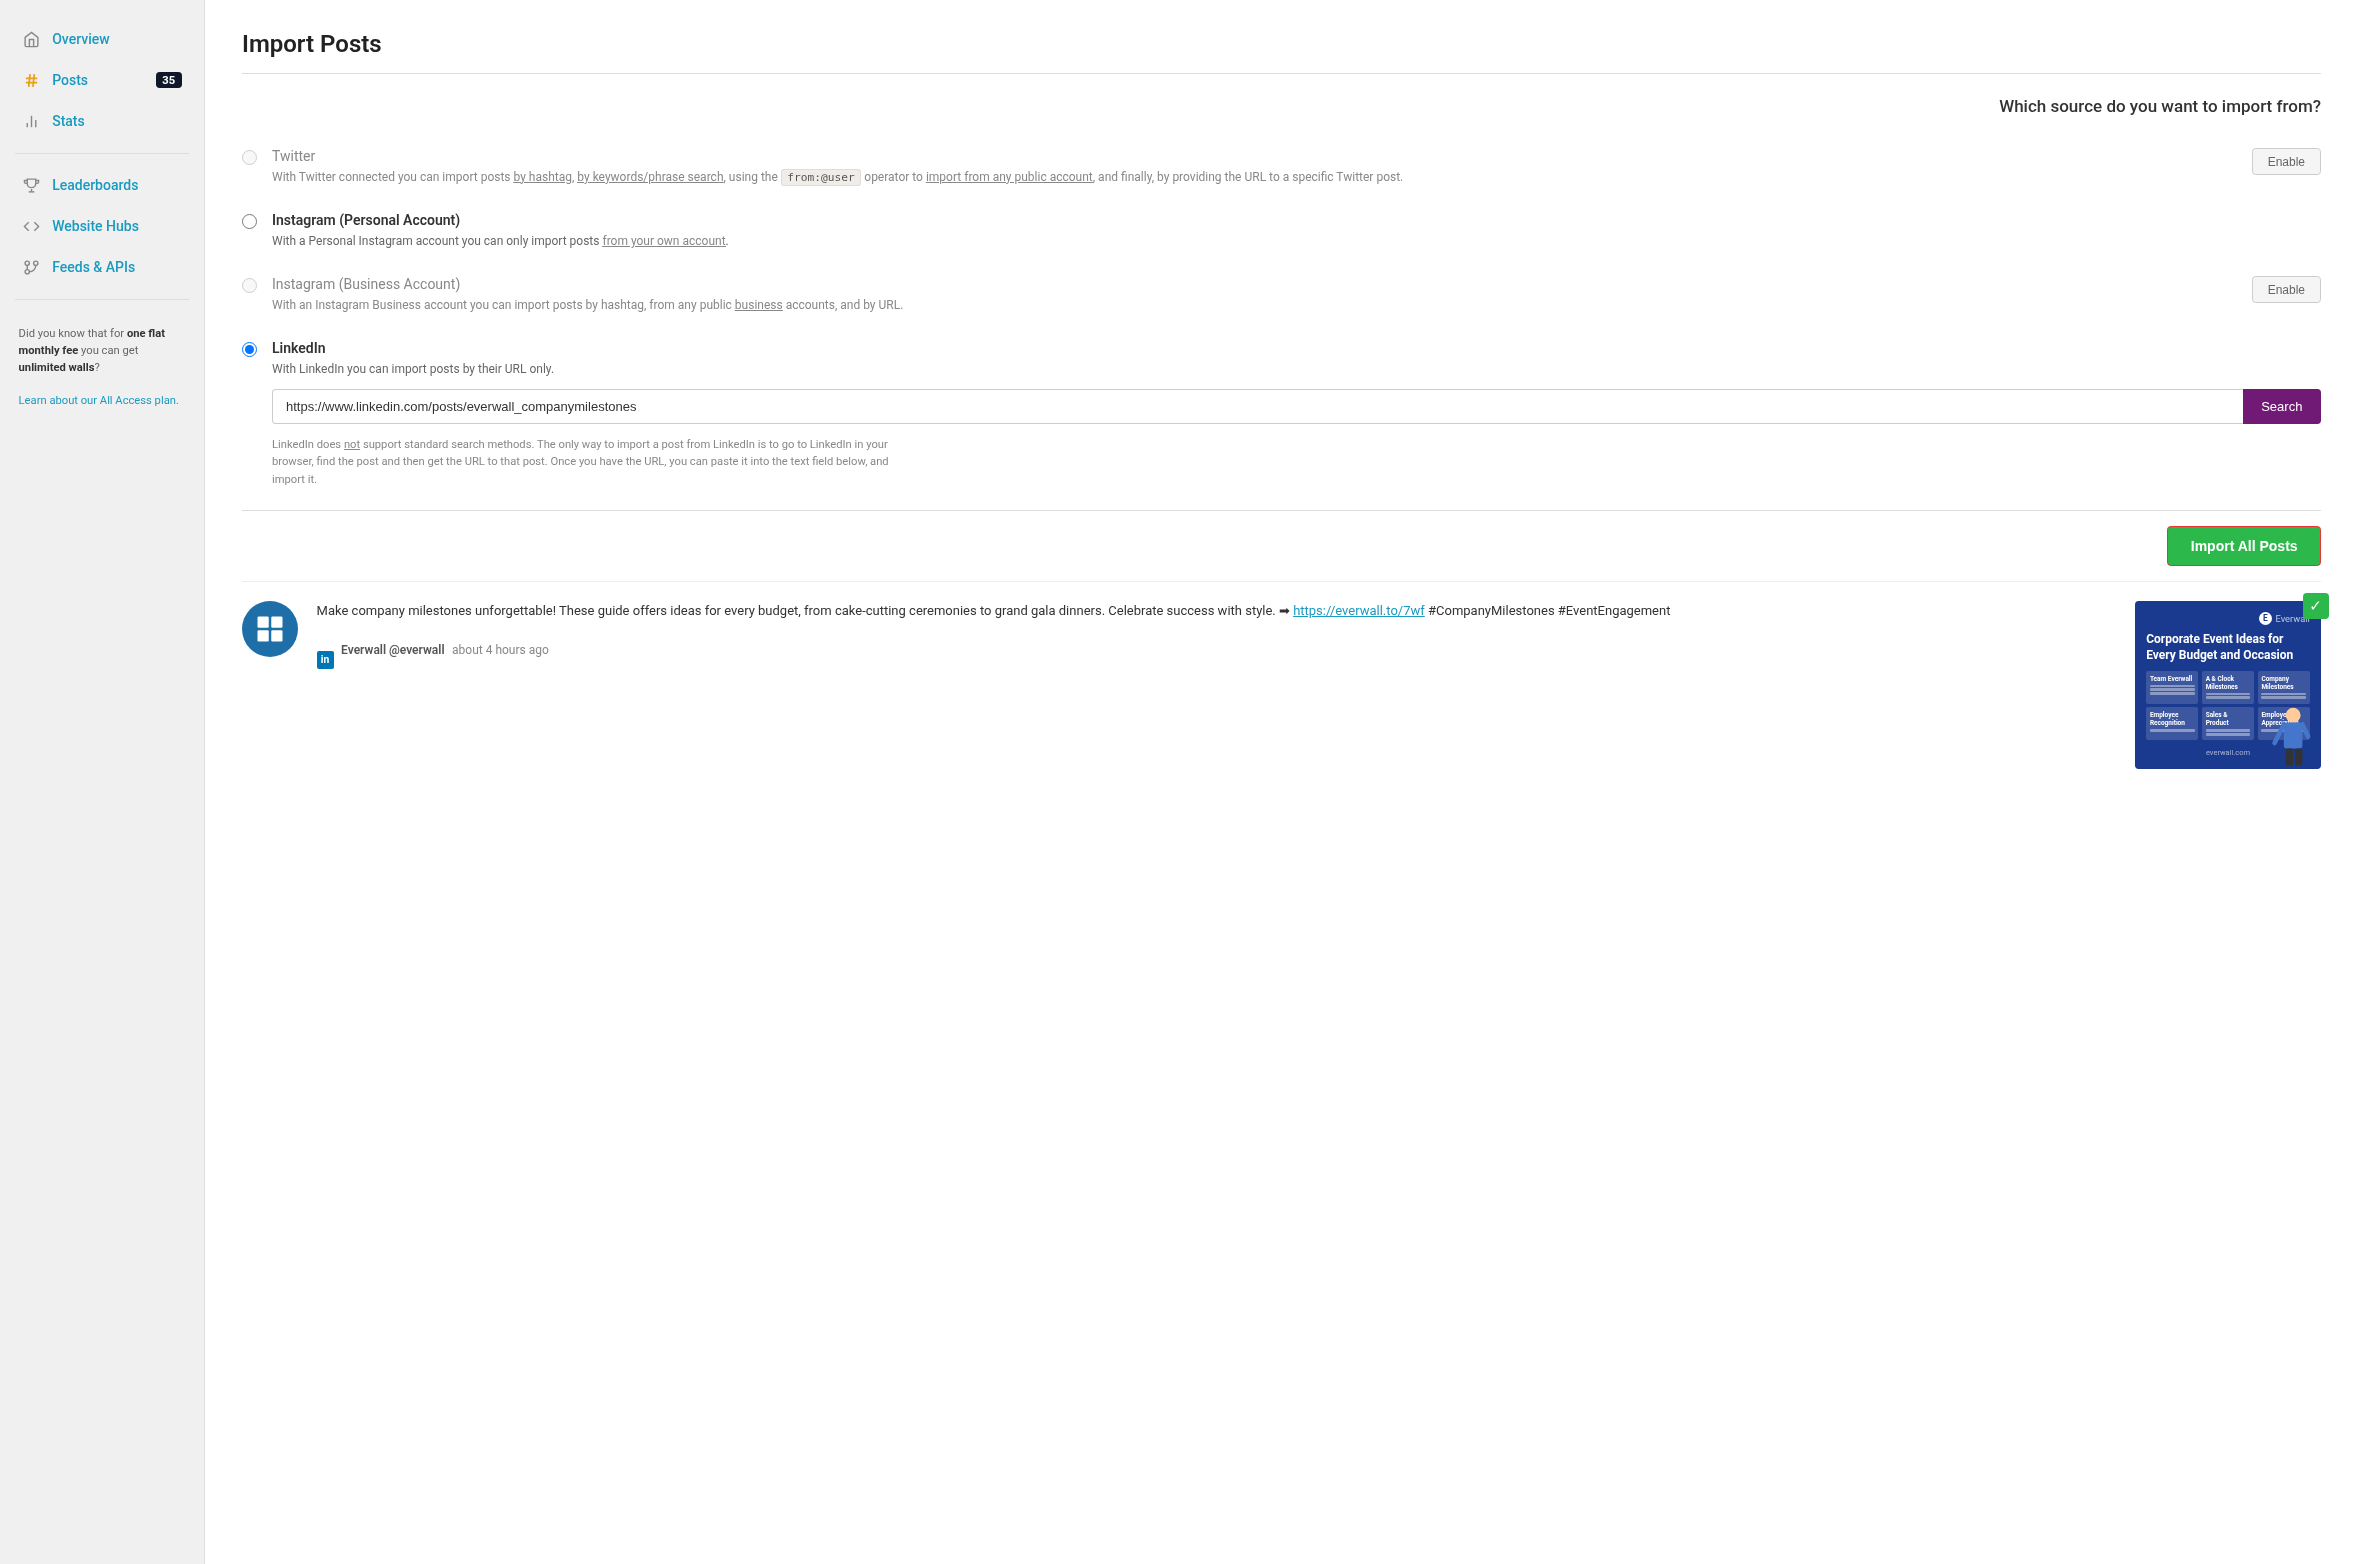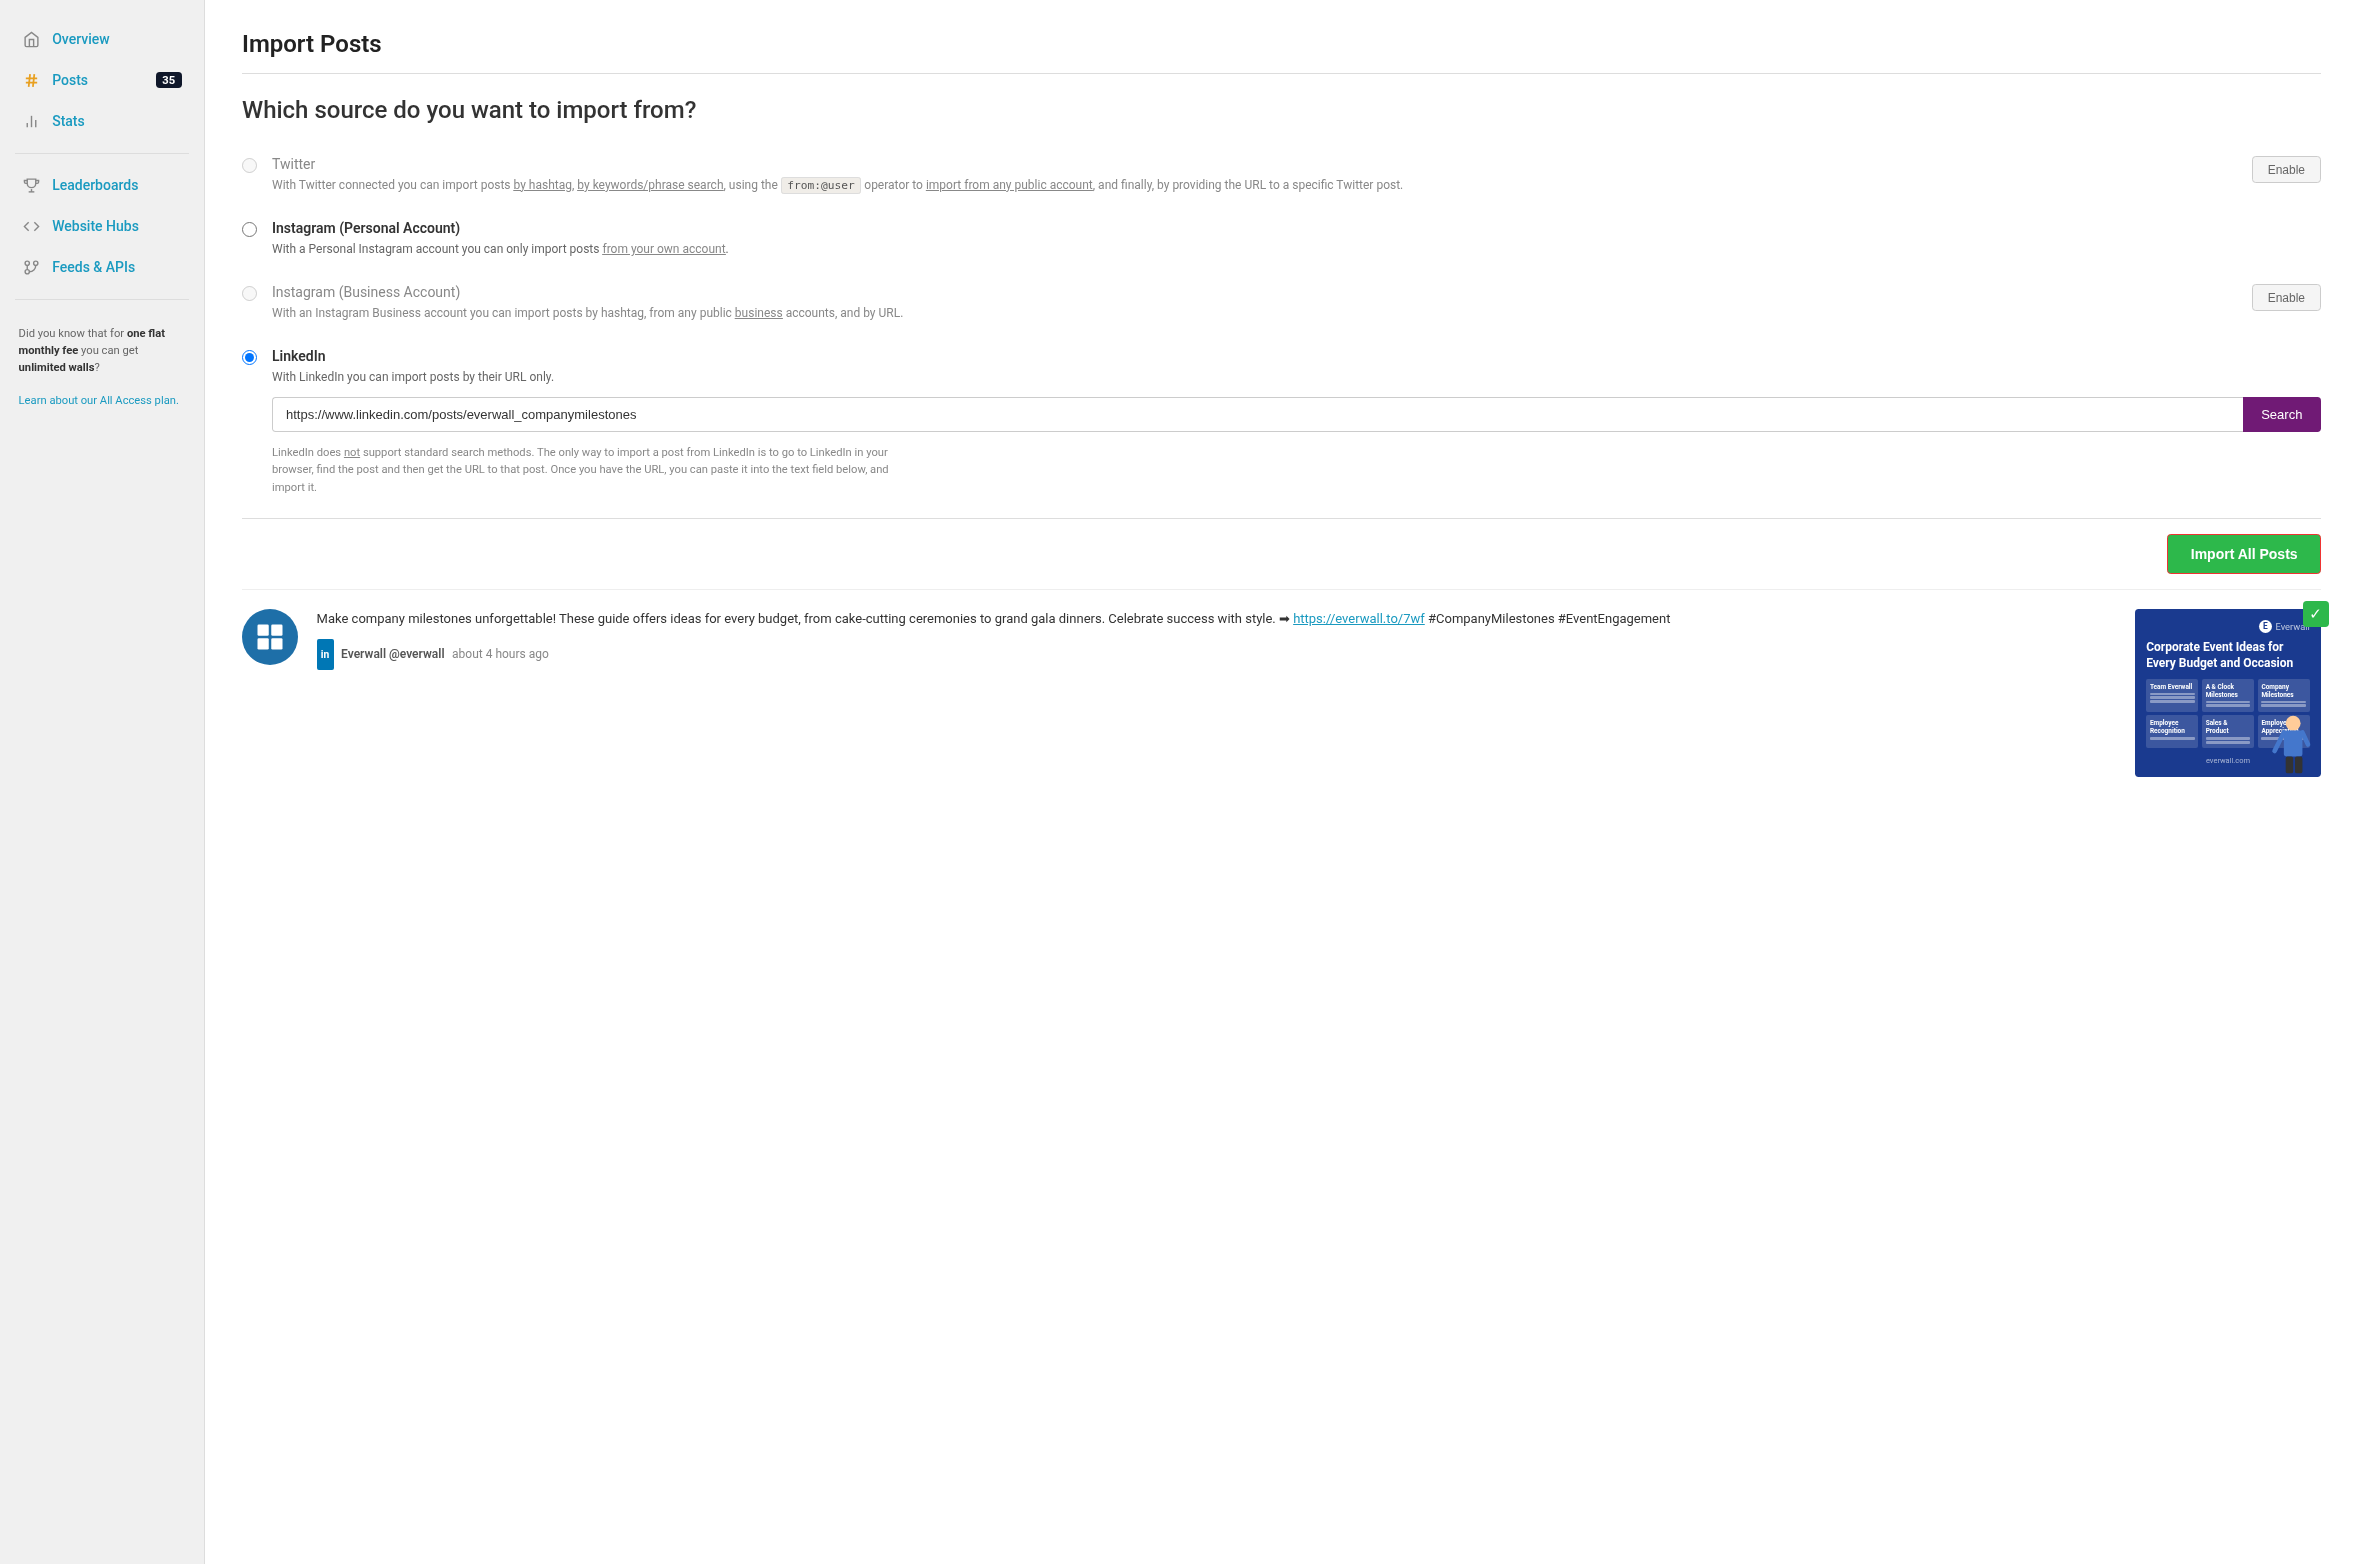--- a/index.html
+++ b/index.html
@@ -56,24 +56,25 @@
     }
     .page-title {
       font-size: 24px;
       font-weight: 600;
       color: #222;
       margin-bottom: 15px;
     }
     .divider { border: none; border-top: 0.9px solid #ddd; margin-bottom: 22.4px; }
 
     .section-question {
-      font-size: 24px;
+      font-size: 17px;
       font-weight: 500;
       color: #333;
       margin-bottom: 18.6px;
+      text-align: right;
     }
 
     
     .source-option {
       display: flex;
       align-items: flex-start;
       padding: 13px 0;
       position: relative;
     }
     .source-option .radio-col {
@@ -211,29 +212,30 @@
     }
     .post-meta {
       display: flex;
       align-items: center;
       gap: 7.5px;
       font-size: 12px;
       color: #555;
     }
     .post-meta .li-icon {
       width: 17px;
-      height: 31px;
+      height: 18px;
       background: #0077b5;
       border-radius: 1.9px;
       display: inline-flex;
       align-items: center;
       justify-content: center;
       color: white;
       font-size: 10.3px;
       font-weight: bold;
+      margin-top: 20px;
     }
     .post-meta .author { font-weight: 600; }
     .post-meta .time { color: #888; }
     .post-image-container {
       flex-shrink: 0;
       width: 186px;
       position: relative;
     }
     .post-image {
       width: 186px;

